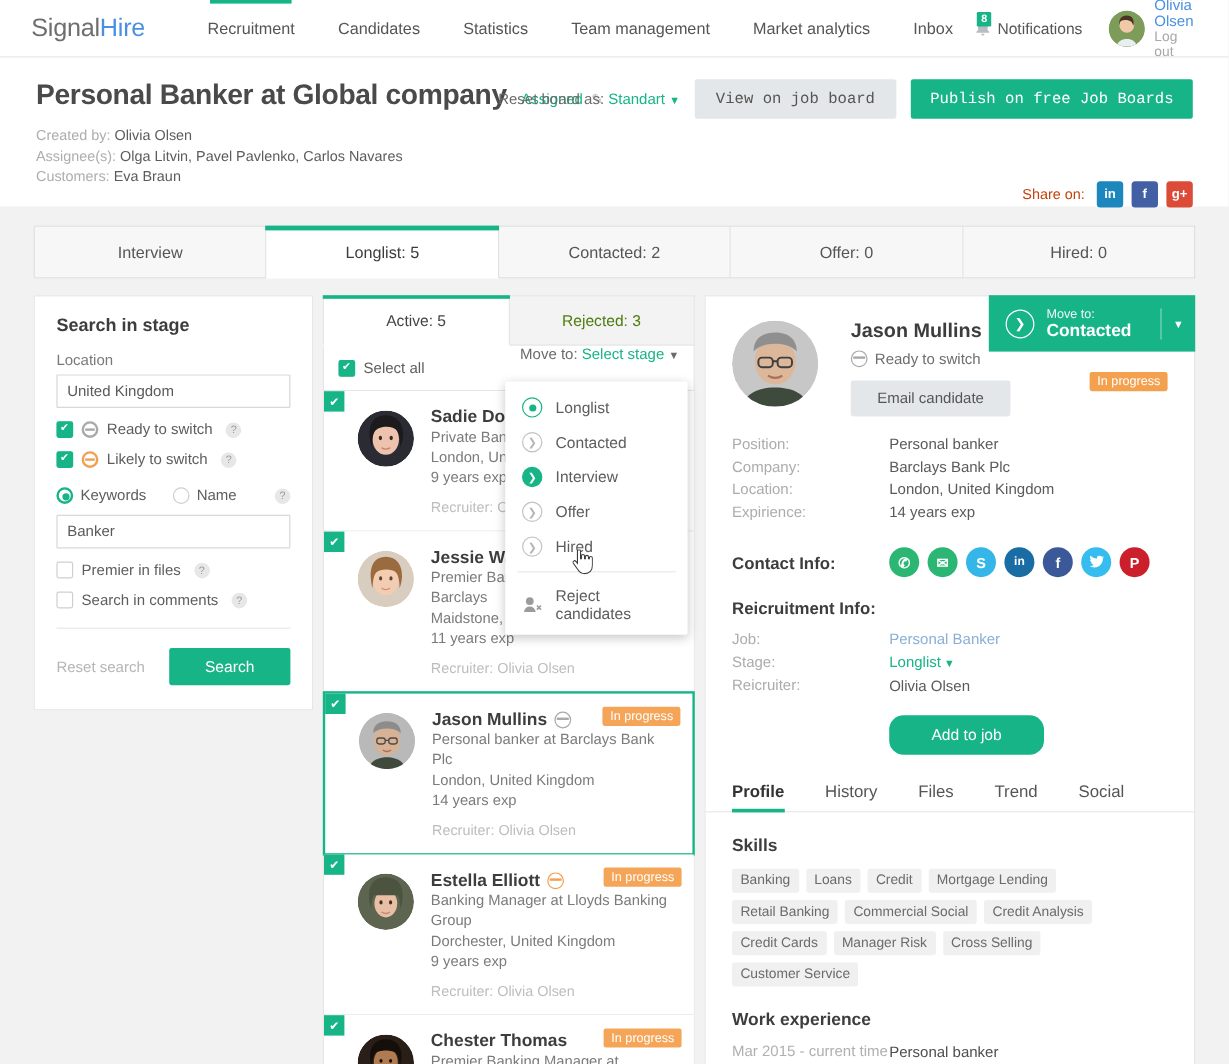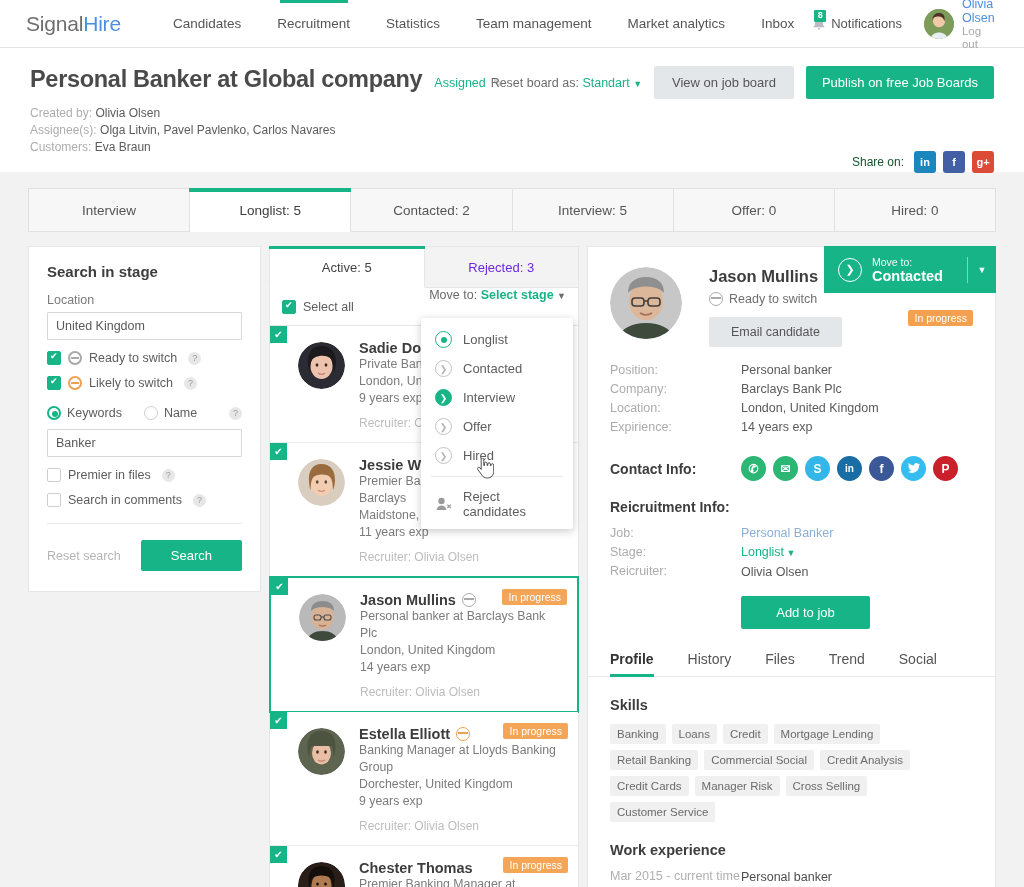--- a/index.html
+++ b/index.html
@@ -54,29 +54,29 @@
   .jobtitle{ font-size:23.5px; color:#4a4a4a; font-weight:bold; letter-spacing:-0.3px;}
   .assigned{ color:#17b487; font-size:12.5px; margin-left:12px; }
   .pencil{ margin-left:7px; color:#b9b9b9; font-size:12px; cursor:pointer;}
   .meta{ margin-top:12px; font-size:12px; line-height:17px; }
   .meta .k{ color:#adadad; }
   .meta .v{ color:#5c5c5c; }
   .head-right{ position:absolute; right:30px; top:18px; display:flex; align-items:center; gap:12px;}
   .showboard{ font-size:12.5px; color:#6b6b6b; }
   .showboard b{ color:#17b487; font-weight:normal; }
   .caret{ font-size:9px; color:#17b487; }
-  .btn{ border:none; cursor:pointer; font-family:Liberation Sans, sans-serif; }
+  .btn{ border:none; cursor:pointer; font-family:Liberation Mono, monospace; }
   .btn-grey{
     background:#e4e7e9; color:#555; font-size:13px; padding:9px 18px; border-radius:2px;
   }
   .btn-green{
     background:#17b487; color:#fff; font-size:13px; padding:9px 16px; border-radius:2px;
   }
   .share-row{ position:absolute; right:30px; top:103px; display:flex; align-items:center; gap:7px;}
-  .share-label{ font-size:12px; color:#14532d; margin-right:3px;}
+  .share-label{ font-size:12px; color:#c2410c; margin-right:3px;}
   .sbtn{ width:22px;height:22px;border-radius:3px;color:#fff;font-size:11px;font-weight:bold;
          display:flex;align-items:center;justify-content:center; cursor:pointer;}
   .sbtn.li{ background:#1c87bd; }
   .sbtn.fb{ background:#4360a5; }
   .sbtn.gp{ background:#dc4b38; }
 
   
   .stagetabs{ display:flex; margin:16px 28px 0 28px; }
   .stab{
     flex:1; text-align:center; height:44px; line-height:44px; font-size:13.5px;
@@ -133,32 +133,32 @@
   .hr{ border-top:1px solid #e8e8e8; margin:16px 0 0 0; }
   .srch-foot{ display:flex; align-items:center; justify-content:space-between; margin-top:16px;}
   .reset{ font-size:12.5px; color:#b5b5b5; cursor:pointer;}
   .searchbtn{ background:#17b487;color:#fff;border:none;font-size:13px;padding:8px 30px;
               border-radius:2px; cursor:pointer; font-family:inherit;}
 
   
   .midtabs{ display:flex; }
   .midtab{
     flex:1; text-align:center; height:42px; line-height:42px; font-size:13px;
-    background:#f3f3f3; border:1px solid #e6e6e6; color:#6d28d9; position:relative; cursor:pointer;
+    background:#f3f3f3; border:1px solid #e6e6e6; color:#4d7c0f; position:relative; cursor:pointer;
   }
   .midtab + .midtab{ border-left:none; }
   .midtab.active{ background:#fff; border-bottom-color:#fff; color:#444;}
   .midtab.active:before{ content:""; position:absolute;left:-1px;right:-1px;top:-1px;height:3px;background:#17b487;}
   .midbar{
     background:#fff; border:1px solid #e6e6e6; border-top:none; height:38px;
     display:flex;padding:0 12px; justify-content:space-between;
   }
   .selall{ display:flex;align-items:center;gap:7px; font-size:12.5px;color:#5d5d5d;}
   .moveto{ font-size:12.5px; color:#6b6b6b; cursor:pointer;}
-  .moveto b{ color:#17b487; font-weight:bold;}
+  .moveto b{ color:#17b487; font-weight:normal;}
   .cand-list{ background:#fff; border:1px solid #e6e6e6; border-top:none;}
   .cand{
     display:flex; padding:14px 12px 12px 12px; position:relative;
     border-bottom:1px solid #ececec; background:#fff;
   }
   .cand.selected{ border:2px solid #17b487; margin:-1px -1px; }
   .cand .ck{ position:absolute; left:0; top:0; width:17px;height:17px;background:#17b487;
              display:flex;align-items:center;justify-content:center;color:#fff;font-size:10px; cursor:pointer;}
   .cand .ava{ width:47px;height:47px;border-radius:50%;overflow:hidden;flex:0 0 47px;margin:2px 14px 0 16px;}
   .cand .body{ flex:1; min-width:0;}
@@ -211,21 +211,21 @@
   .kv{ display:flex; padding:0 22px; margin-top:14px; font-size:12.5px;}
   .kv .kcol{ width:131px; flex:0 0 131px; color:#acacac; line-height:19px;}
   .kv .vcol{ color:#5a5a5a; line-height:19px;}
   .sec-h{ font-size:14px;font-weight:bold;color:#3d3d3d;}
   .contact-row{ display:flex;align-items:center; padding:0 22px; margin-top:19px;}
   .ci-label{ width:131px; flex:0 0 131px;}
   .ci-icons{ display:flex; gap:7px; }
   .ci{ width:25px;height:25px;border-radius:50%;display:flex;align-items:center;justify-content:center;
        color:#fff;font-size:12px;font-weight:bold; cursor:pointer;}
   .addjob{ background:#17b487;color:#fff;border:none;font-size:13px;padding:9px 0;width:129px;
-           border-radius:2px;margin:14px 0 0 153px;cursor:pointer;font-family:inherit;}
+           border-radius:12px;margin:14px 0 0 153px;cursor:pointer;font-family:inherit;}
 
   .ptabs{ display:flex; gap:34px; padding:0 22px; margin-top:22px; border-bottom:1px solid #e8e8e8;}
   .ptab{ font-size:14px;color:#555;padding-bottom:9px; position:relative; cursor:pointer;}
   .ptab.active{ color:#333; font-weight:bold;text-align:right;}
   .ptab.active:after{ content:"";position:absolute;left:0;right:0;bottom:-1px;height:3px;background:#17b487;}
 
   .blk{ padding:0 22px; }
   .blk h4{ font-size:14.5px;color:#3d3d3d;margin:20px 0 11px 0;font-weight:bold;}
   .skills{ display:flex;flex-wrap:wrap;gap:6px; max-width:390px;}
   .skill{ background:#f0f0f0;color:#6b6b6b;font-size:11.5px;padding:4px 7px;border-radius:2px;}
@@ -237,22 +237,22 @@
 </head>
 <body>
 
 <div class="page">
 
   <div class="topnav">
     <div class="logo">
       <span class="sig">Signal</span><span class="hire">Hire</span>
     </div>
     <div class="navlinks">
+      <div class="navlink active">Recruitment</div>
       <div class="navlink">Candidates</div>
-      <div class="navlink active">Recruitment</div>
       <div class="navlink">Statistics</div>
       <div class="navlink">Team management</div>
       <div class="navlink">Market analytics</div>
       <div class="navlink">Inbox</div>
     </div>
 
     <div class="nav-right">
       <div class="notif">
         <span class="bell">
           <svg width="14" height="16" viewBox="0 0 14 16">
@@ -316,21 +316,20 @@
       <span class="sbtn li">in</span>
       <span class="sbtn fb">f</span>
       <span class="sbtn gp">g+</span>
     </div>
   </div>
 
   <div class="stagetabs">
     <div class="stab">Interview</div>
     <div class="stab active">Longlist: 5</div>
     <div class="stab">Contacted: 2</div>
-    <div class="stab">Interview: 5</div>
     <div class="stab">Offer: 0</div>
     <div class="stab">Hired: 0</div>
   </div>
 
   <div class="cols">
 
     <div class="col-left">
       <div class="card srch">
         <h3>Search in stage</h3>
         <div class="flabel">Location</div>

